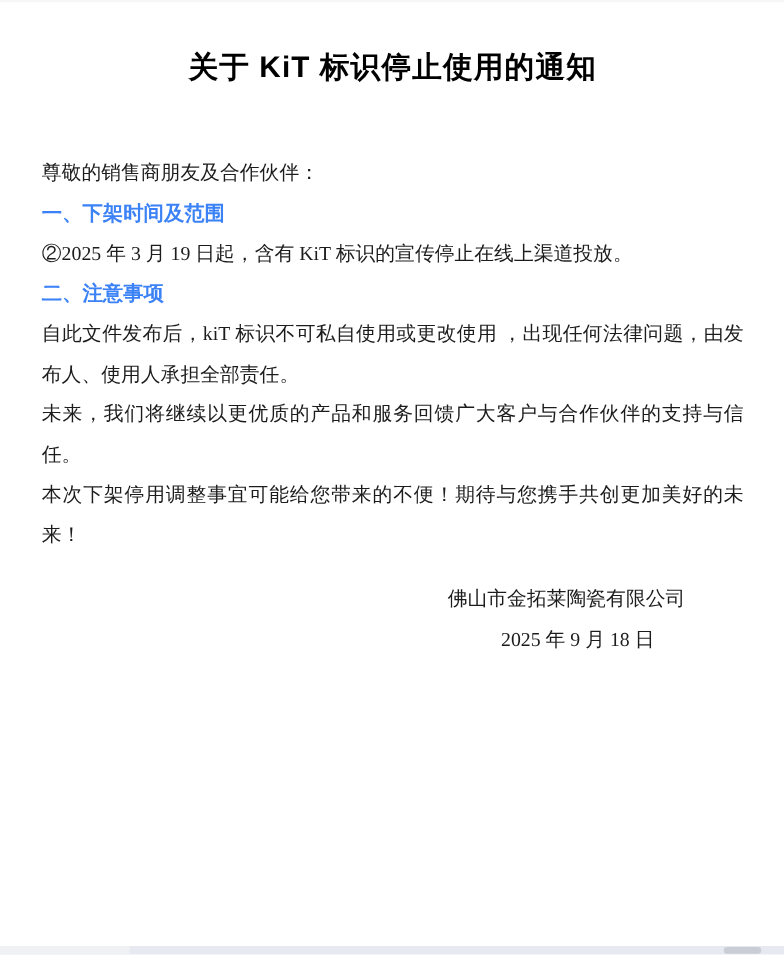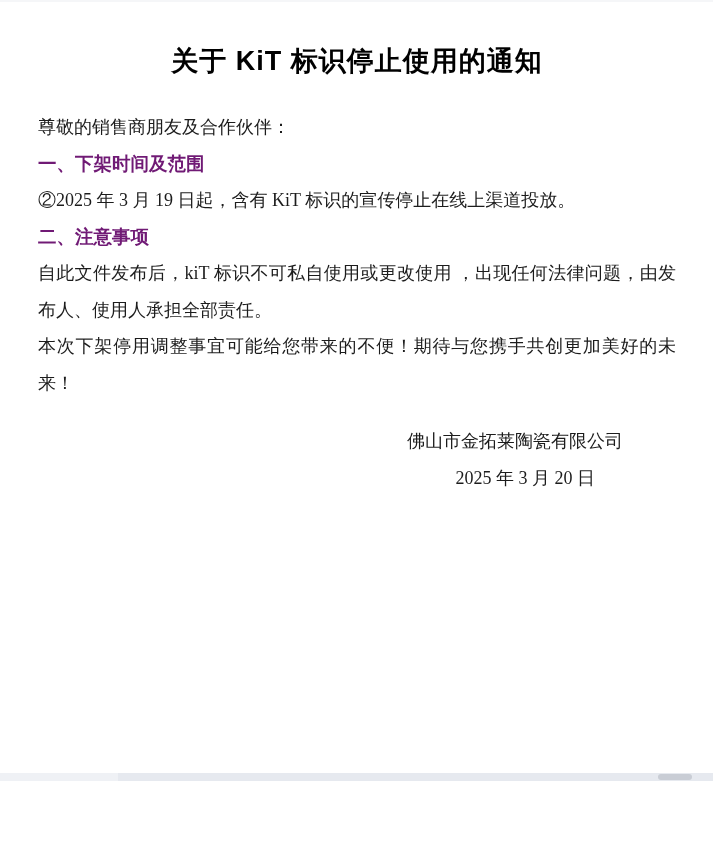--- a/index.html
+++ b/index.html
@@ -3,21 +3,21 @@
 <meta charset="utf-8">
 <style>
   html, body {
     margin: 0;
     padding: 0;
     background: #ffffff;
   }
   .page {
     position: relative;
     width: 713px;
-    height: 781px;
+    height: 868px;
     background: #ffffff;
     overflow: hidden;
     font-family: "Liberation Serif", "DejaVu Serif", serif;
     color: #1c1c1c;
   }
   .top-edge {
     position: absolute;
     top: 0; left: 0; right: 0;
     height: 2px;
     background: #f5f6f8;
@@ -36,32 +36,32 @@
     color: #000000;
     letter-spacing: 1px;
   }
   .line, p.body-p {
     margin: 0;
     font-size: 18px;
     line-height: 36.5px;
     text-align: justify;
   }
   .greeting {
-    margin-top: 28px;
+    margin-top: 58px;
   }
   .intro {
     text-indent: 2em;
   }
   .sec-heading {
     margin: 0;
     font-family: "Liberation Sans", "DejaVu Sans", sans-serif;
     font-size: 18.5px;
     font-weight: 700;
     line-height: 36.5px;
-    color: #701a75;
+    color: #3b82f6;
     text-align: left;
   }
   .sig-block {
     margin-top: 22px;
   }
   .signature {
     text-align: right;
     padding-right: 53px;
     font-size: 18px;
     line-height: 36.5px;
@@ -113,26 +113,27 @@
     <h2 class="sec-heading">一、下架时间及范围</h2>
 
 
     <p class="body-p">②2025 年 3 月 19 日起，含有 KiT 标识的宣传停止在线上渠道投放。</p>
 
     <h2 class="sec-heading">二、注意事项</h2>
 
     <p class="body-p">自此文件发布后，kiT 标识不可私自使用或更改使用 ，出现任何法律问题，由发布人、使用人承担全部责任。</p>
 
 
+    <p class="body-p">未来，我们将继续以更优质的产品和服务回馈广大客户与合作伙伴的支持与信任。</p>
 
     <p class="body-p">本次下架停用调整事宜可能给您带来的不便！期待与您携手共创更加美好的未来！</p>
 
     <div class="sig-block">
       <div class="signature">佛山市金拓莱陶瓷有限公司</div>
-      <div class="sign-date">2025 年 3 月 20 日</div>
+      <div class="sign-date">2025 年 9 月 18 日</div>
     </div>
   </div>
 
   <div class="hscrollbar">
     <div class="track-light"></div>
     <div class="thumb"></div>
   </div>
 </div>
 
 </body></html>

